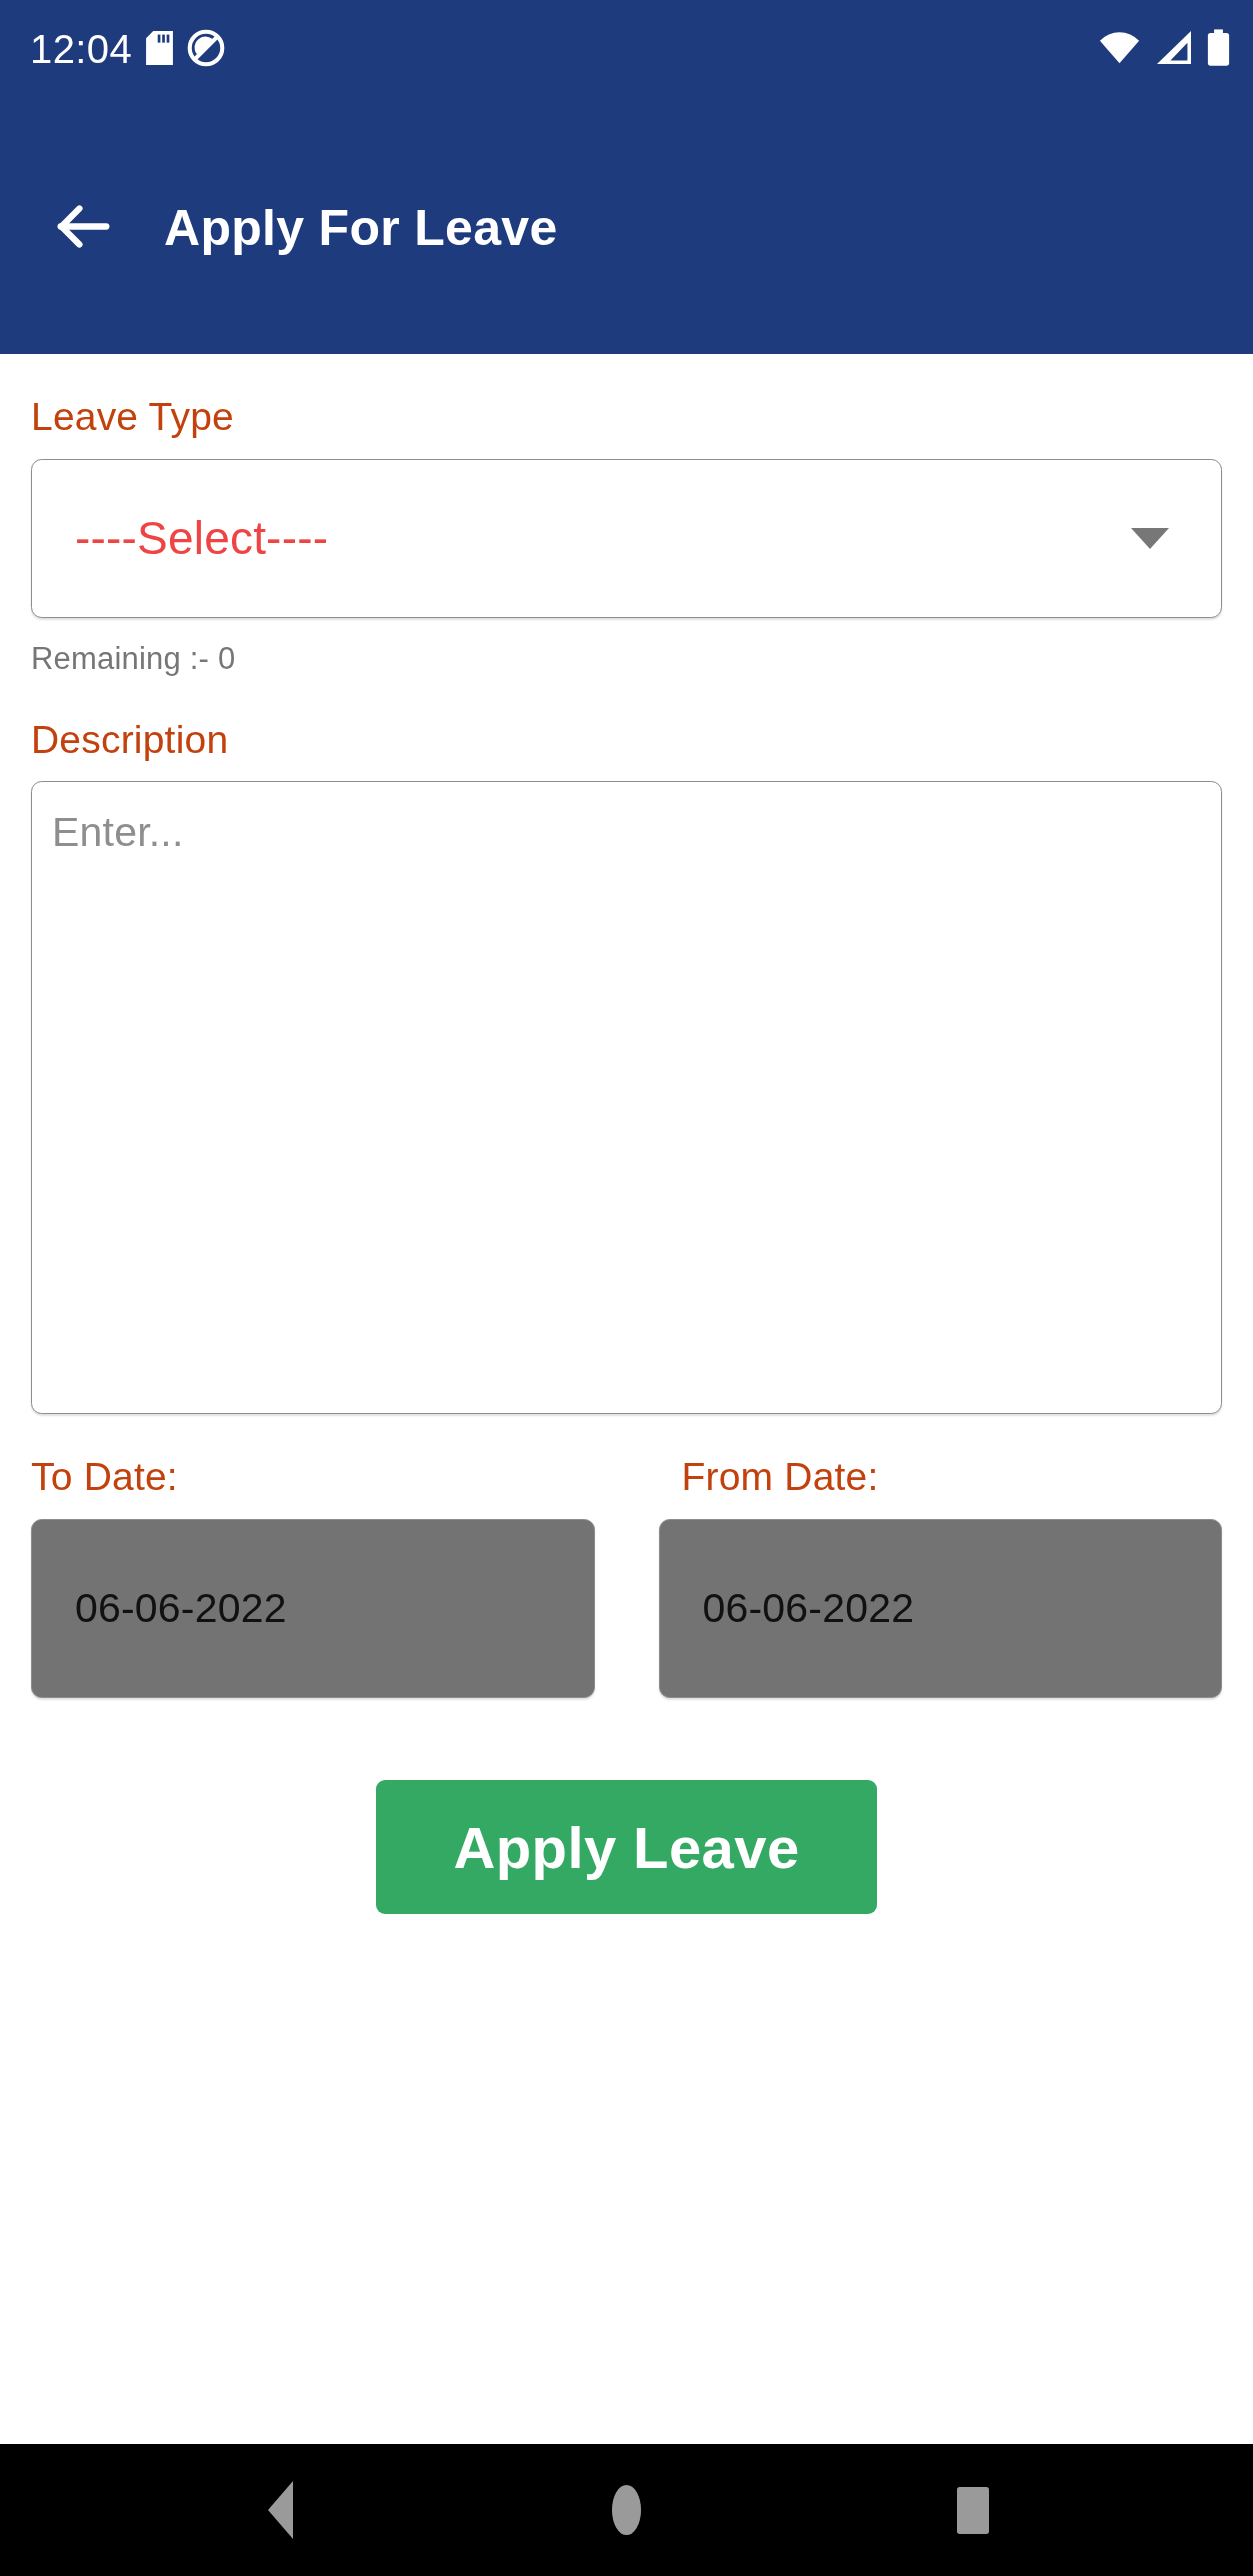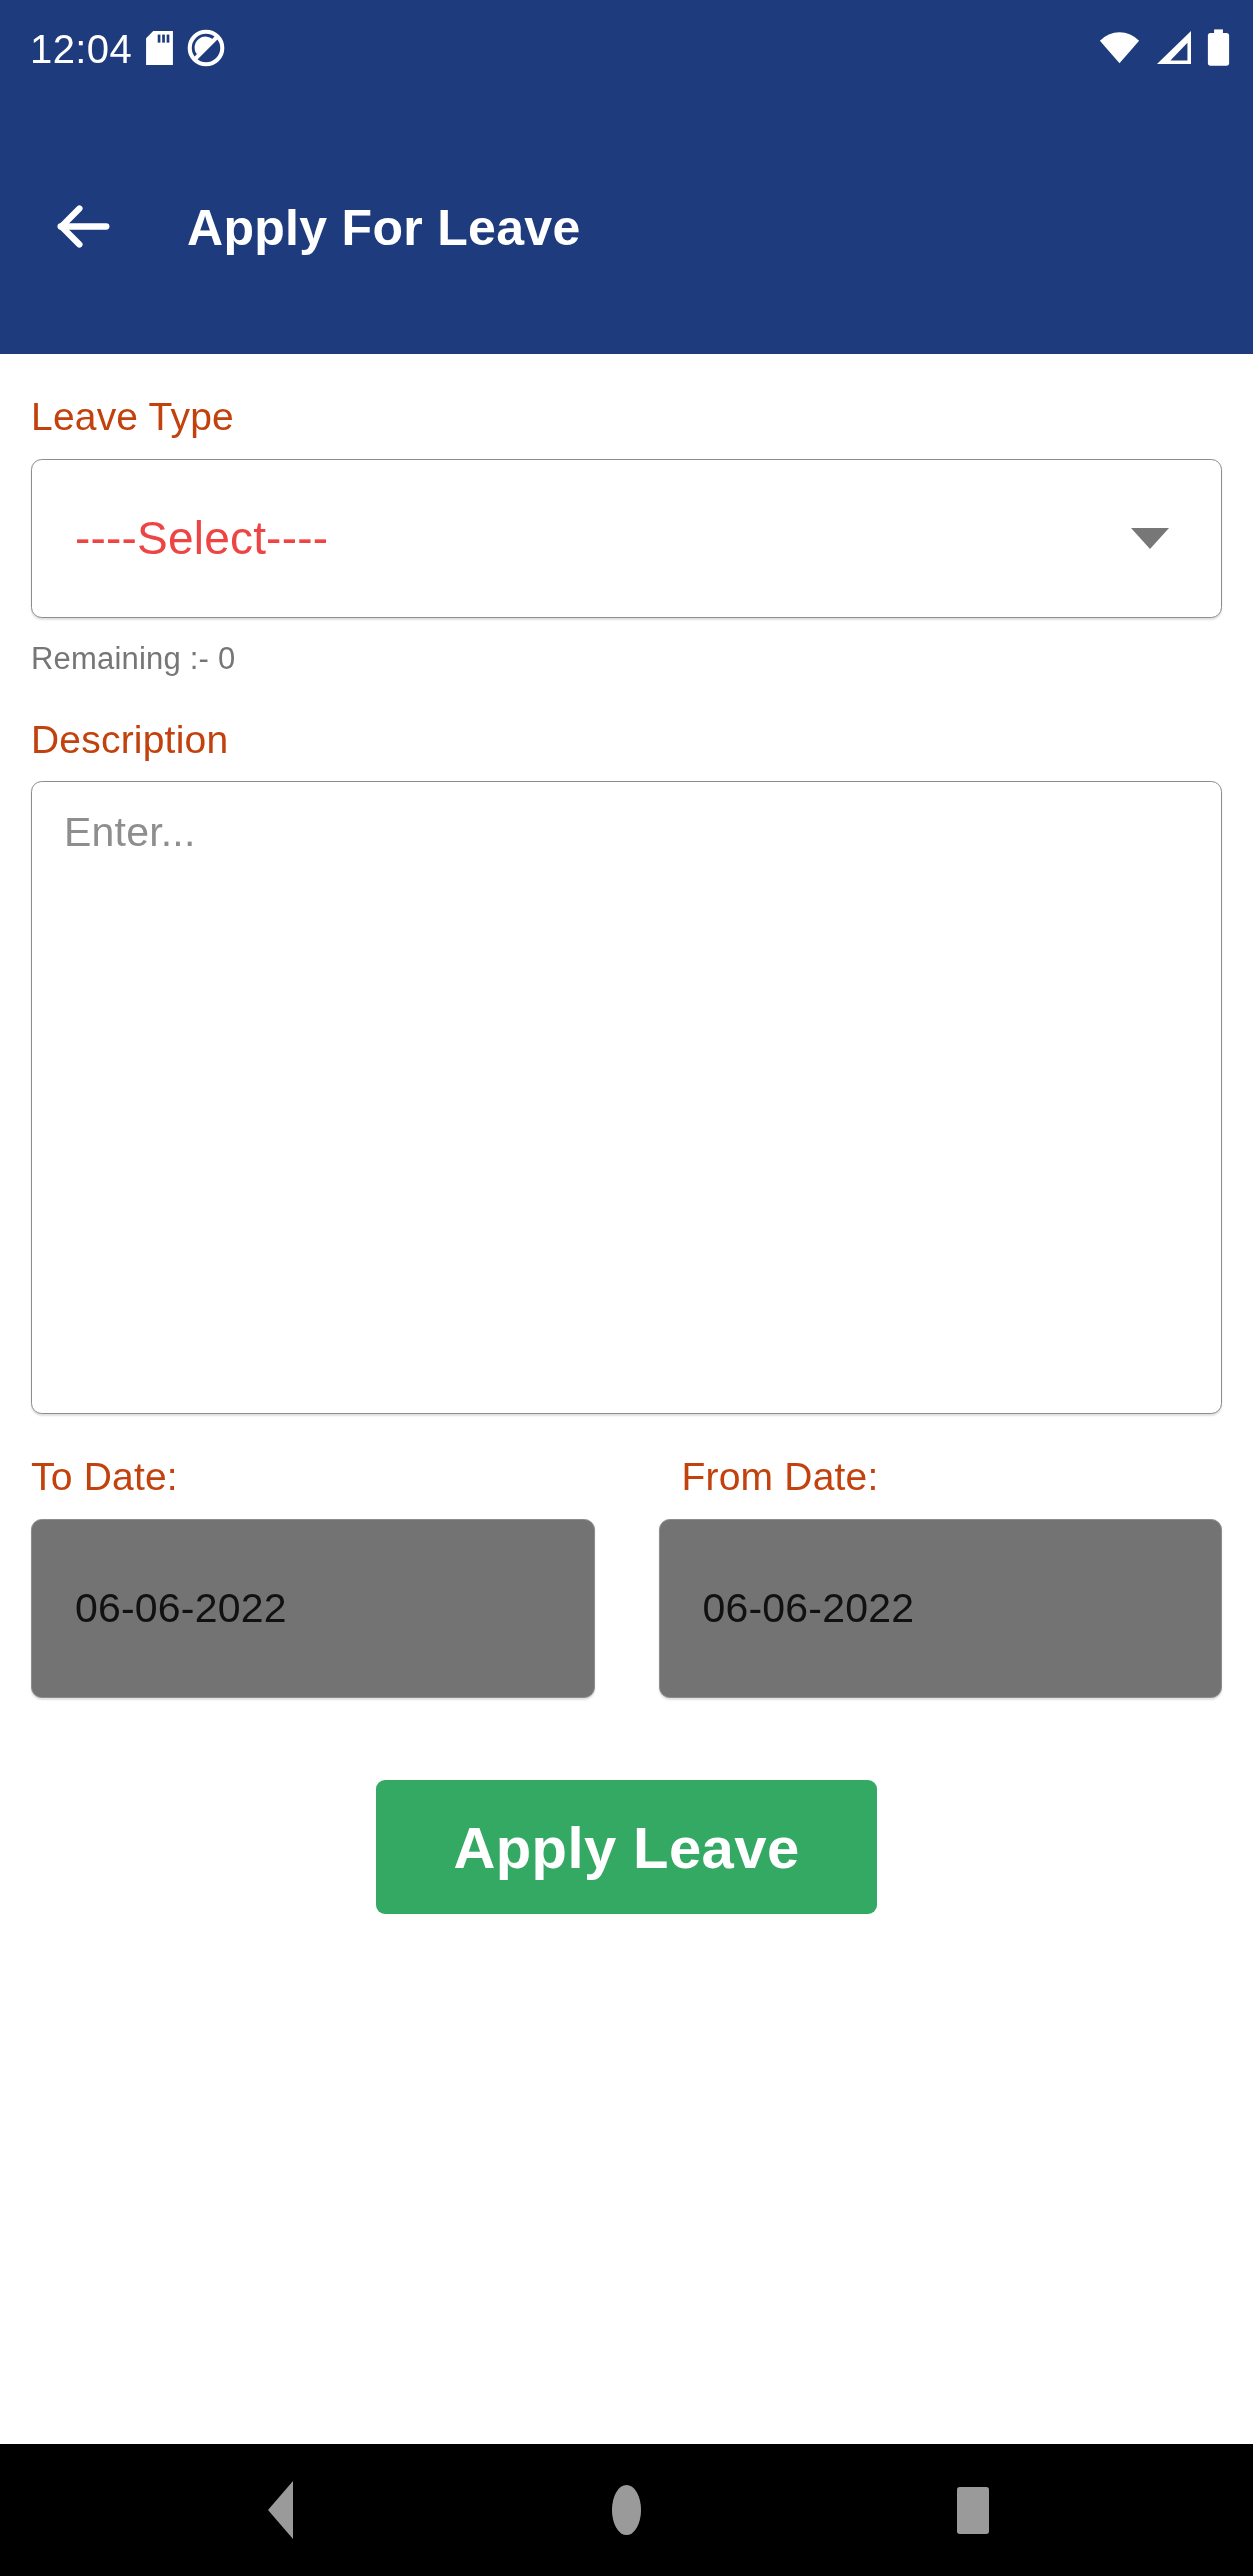--- a/index.html
+++ b/index.html
@@ -42,21 +42,20 @@
   }
   .sicon { display:block; }
 
   
   .titlerow {
     display:flex;
     align-items:center;
     height:152px;
     padding-left:55px;
     margin-top:54px;
-    gap:23px;
   }
   .backbtn {
     width:55px; height:55px;
     display:flex; align-items:center; justify-content:center;
     cursor:pointer;
   }
   .apptitle {
     color:#ffffff;
     font-size:50px;
     font-weight:bold;
@@ -115,21 +114,21 @@
     letter-spacing:0.2px;
   }
 
   
   .textarea-box {
     margin-top:19.7px;
     height:633px;
     border:1.8px solid #8d8d8d;
     border-radius:10.7px;
     background:#ffffff;
-    padding:27px 36px 0 32px;
+    padding:27px 36px 0 20px;
     box-shadow:0 1.8px 1.8px rgba(0,0,0,0.12);
     cursor:text;
   }
   .textarea-placeholder {
     font-size:41px;
     color:#8e8e8e;
     letter-spacing:0.2px;
   }
 
   

